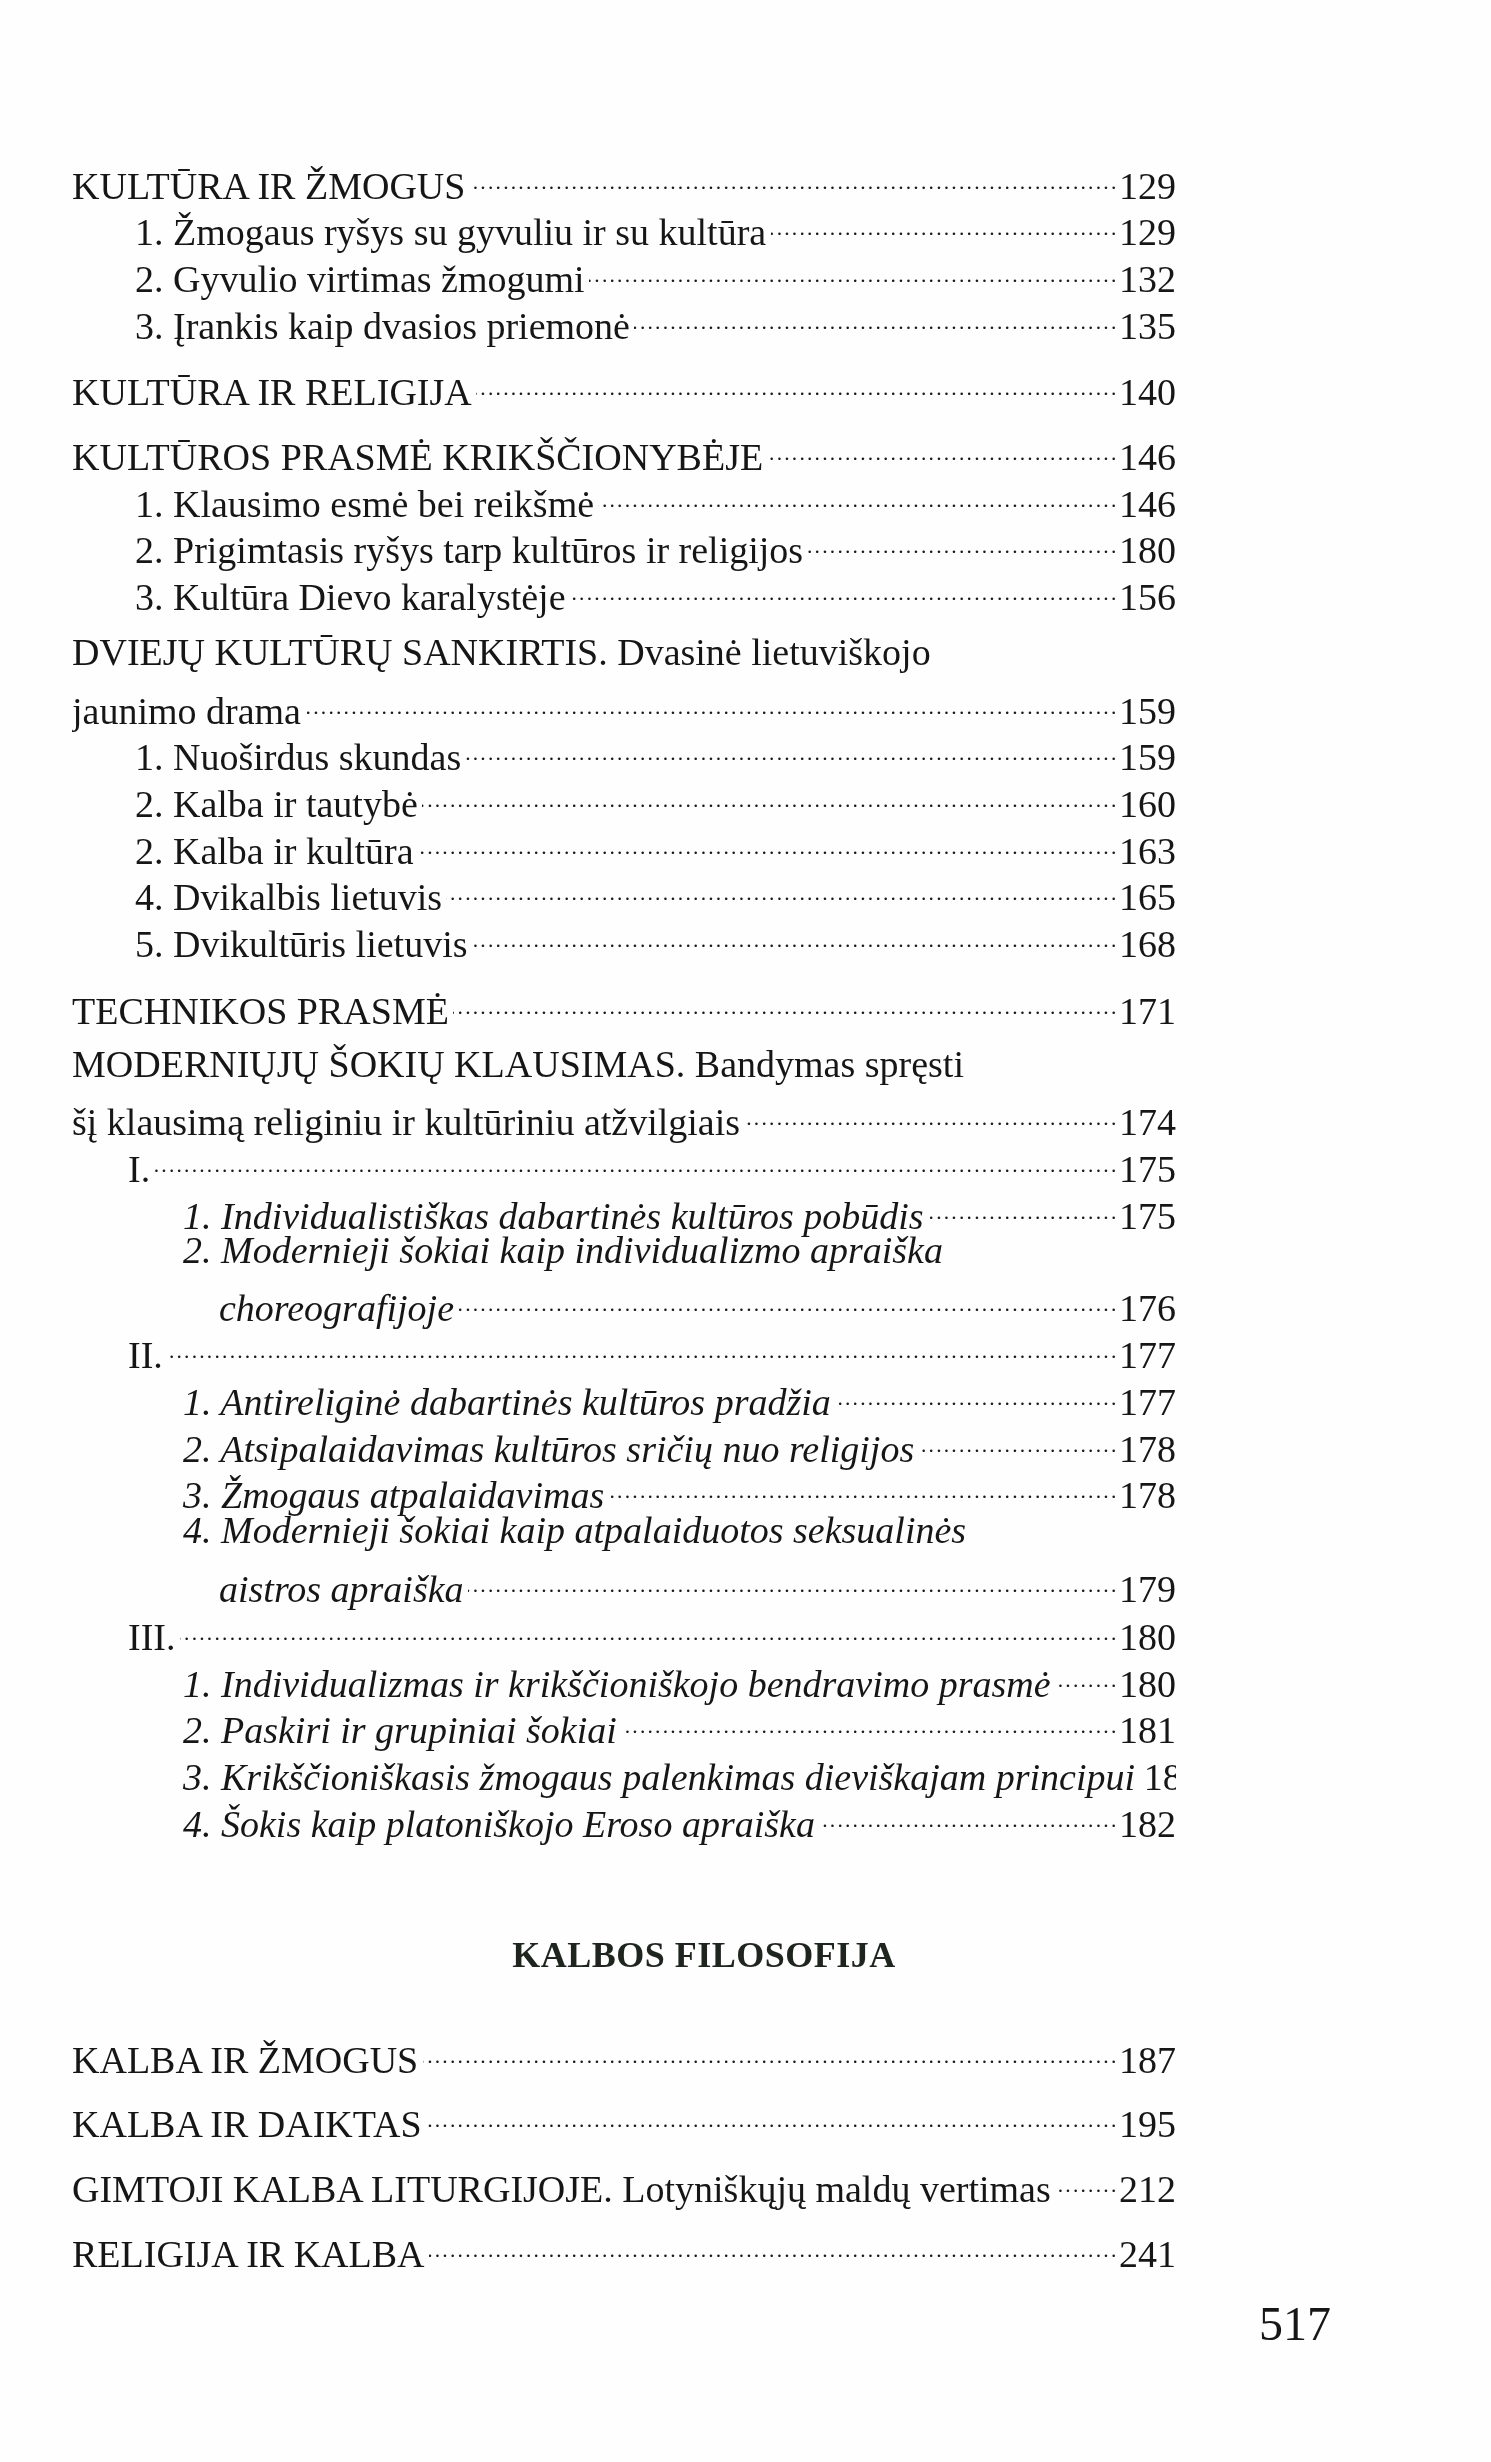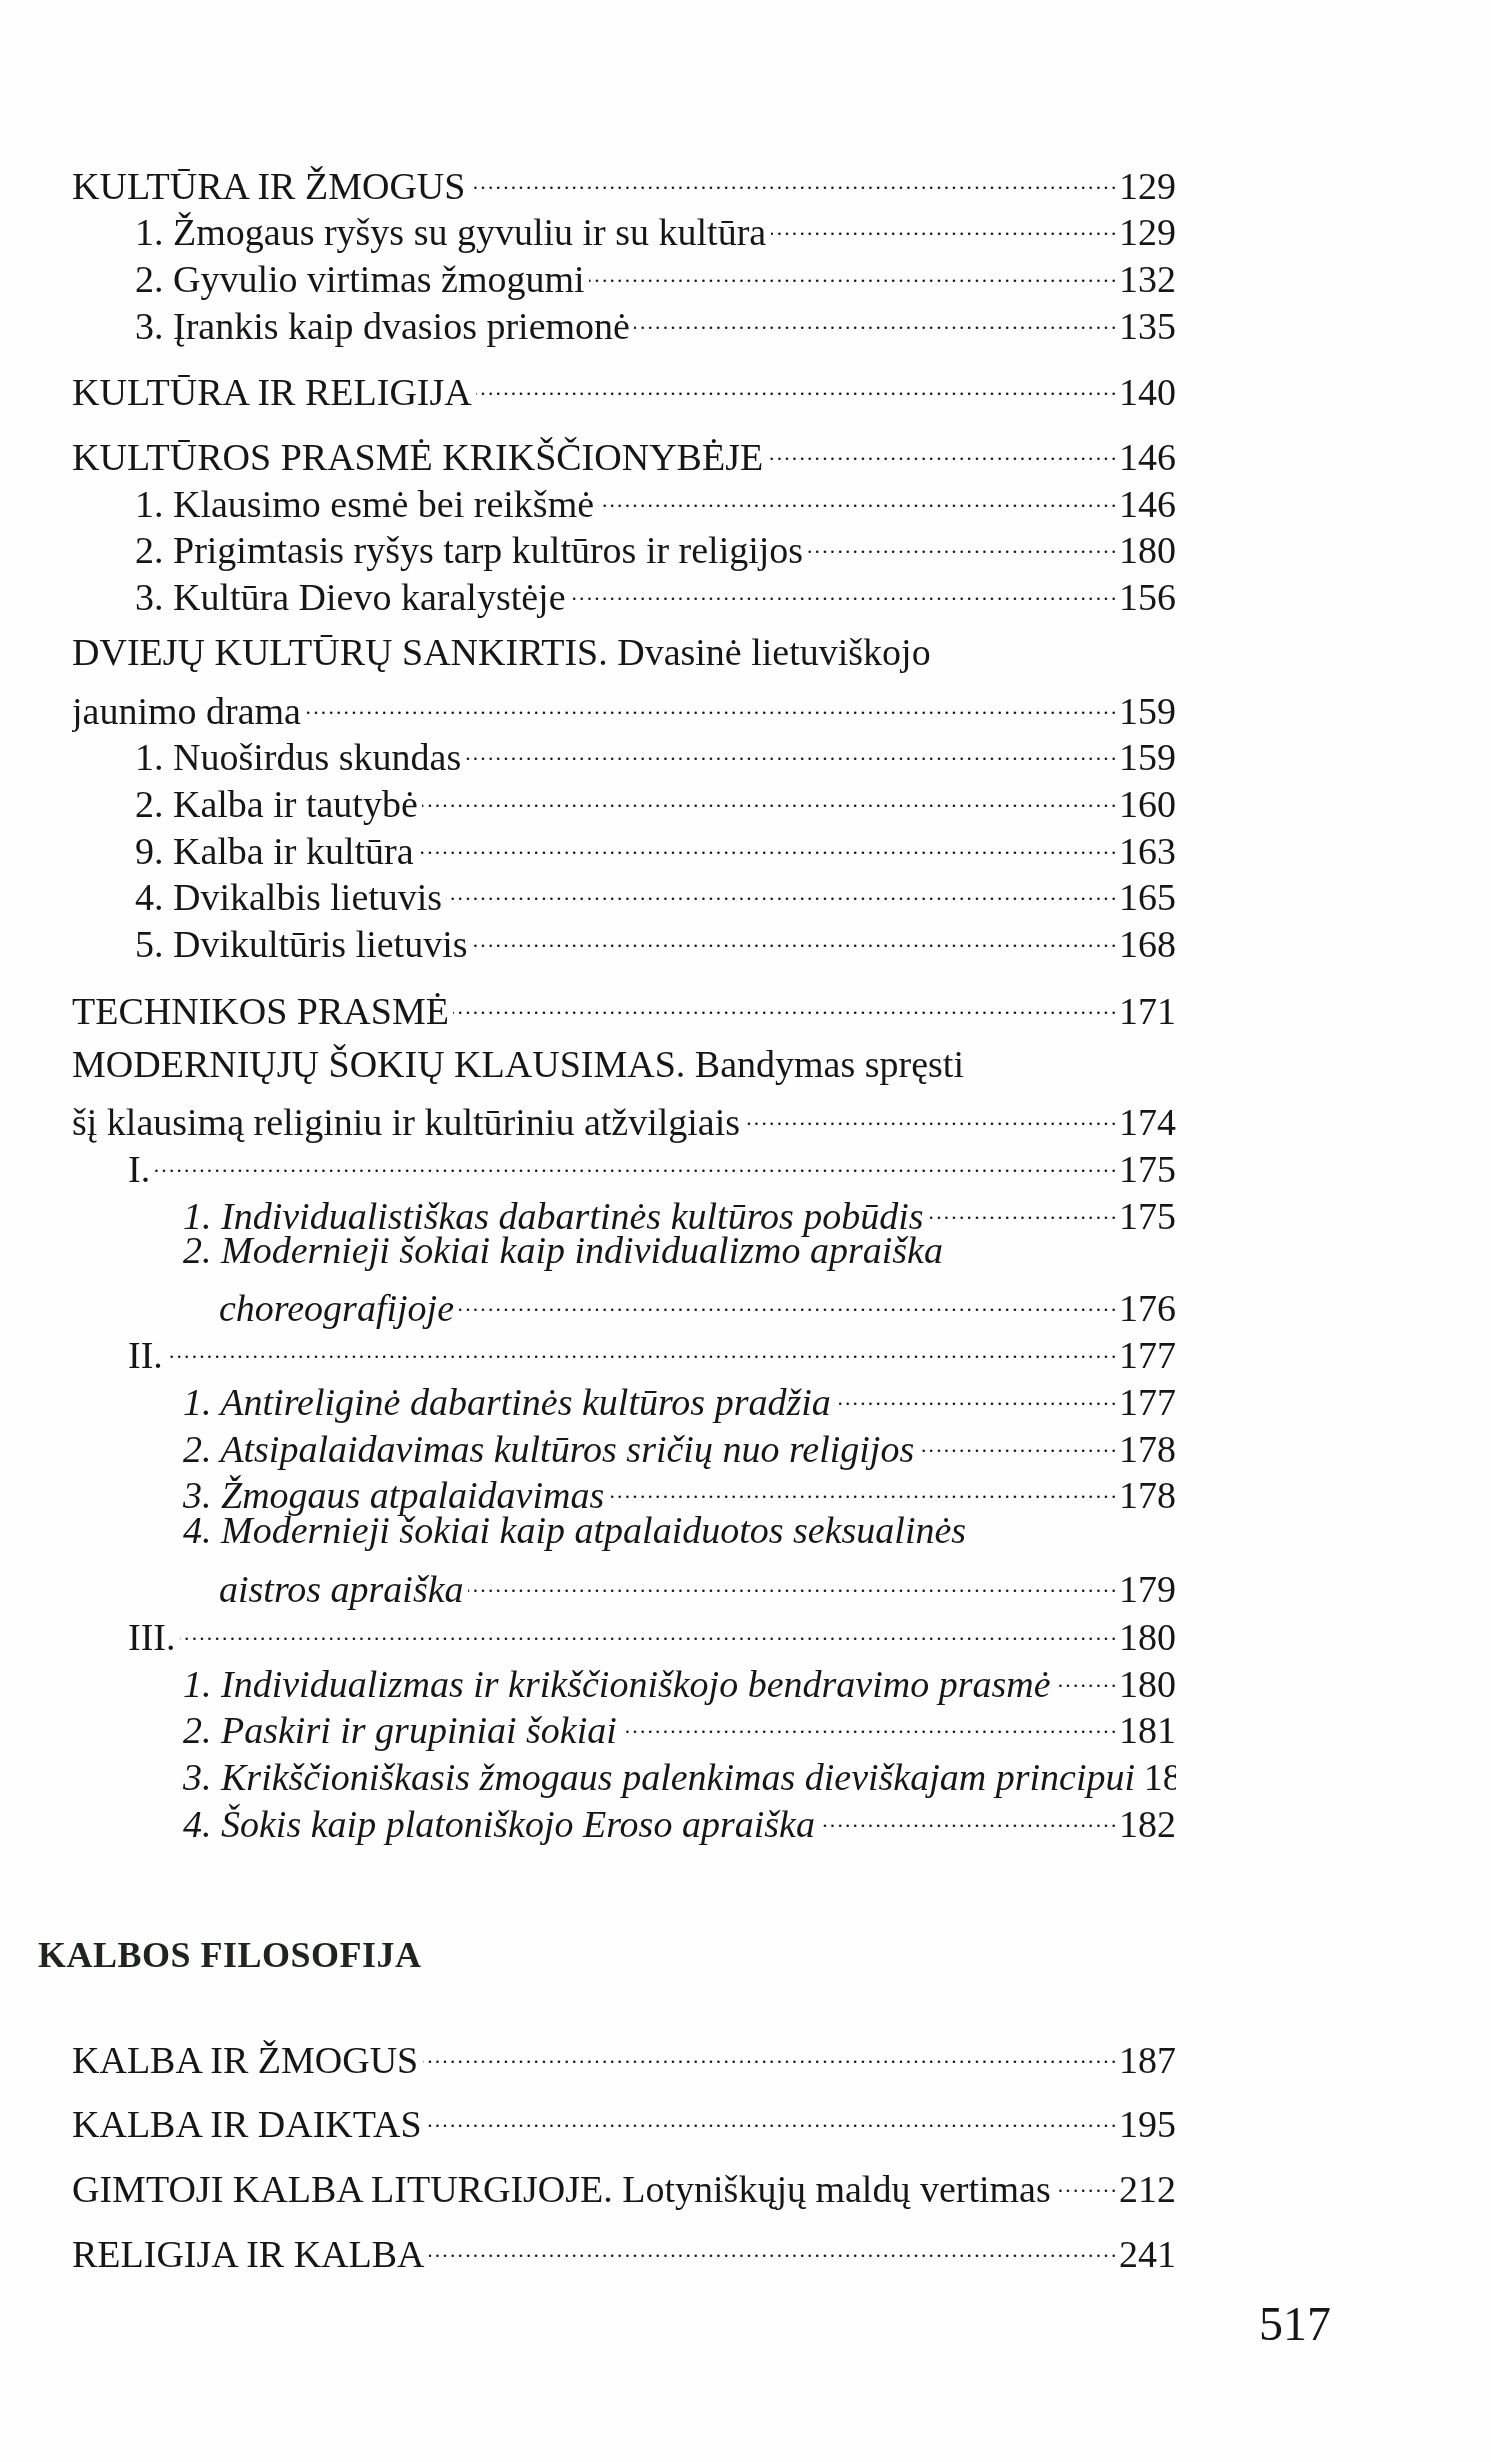--- a/index.html
+++ b/index.html
@@ -52,27 +52,26 @@
     line-height: 49px;
     transform: translateY(7.6px);
     color: #1a1a1a;
   }
   .pg { flex: 0 0 auto; text-align: right; font-family: Liberation Serif, serif; }
 
   .part-heading {
     position: absolute;
     left: 0;
     width: 1408px;
-    text-align: left;
+    text-align: center;
     font-weight: bold;
     font-size: 36px;
     line-height: 43px;
     letter-spacing: 0.5px;
     color: #1e241e;
-    margin-left: 38px;
   }
   .folio {
     position: absolute;
     right: 160px;
     font-size: 48px;
     line-height: 49px;
   }
 </style>
 </head>
 <body>
@@ -166,21 +165,21 @@
   </div>
   <div class="row" style="top:768px">
     <div class="entry l1">
         <span class="title">2. Kalba ir tautybė</span>
         <span class="leader"></span>
         <span class="pg">160</span>
       </div>
   </div>
   <div class="row" style="top:815px">
     <div class="entry l1">
-        <span class="title">9. Kalba ir kultūra</span>
+        <span class="title">2. Kalba ir kultūra</span>
         <span class="leader"></span>
         <span class="pg">163</span>
       </div>
   </div>
   <div class="row" style="top:861px">
     <div class="entry l1">
         <span class="title">4. Dvikalbis lietuvis</span>
         <span class="leader"></span>
         <span class="pg">165</span>
       </div>

